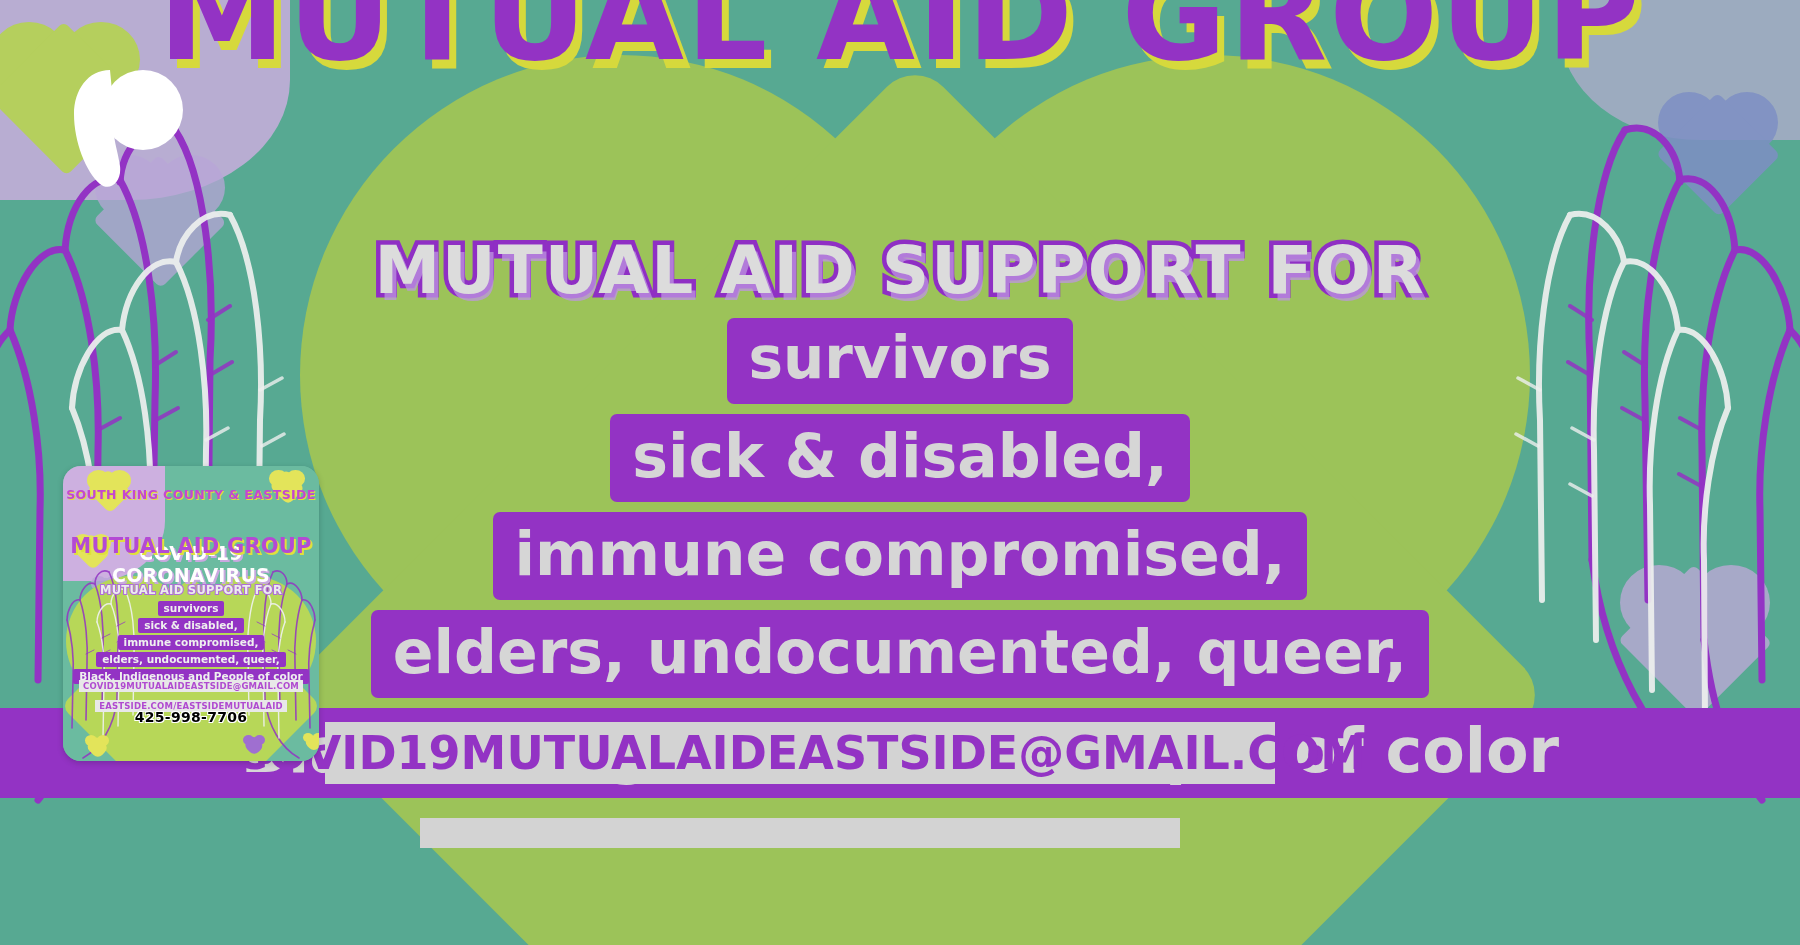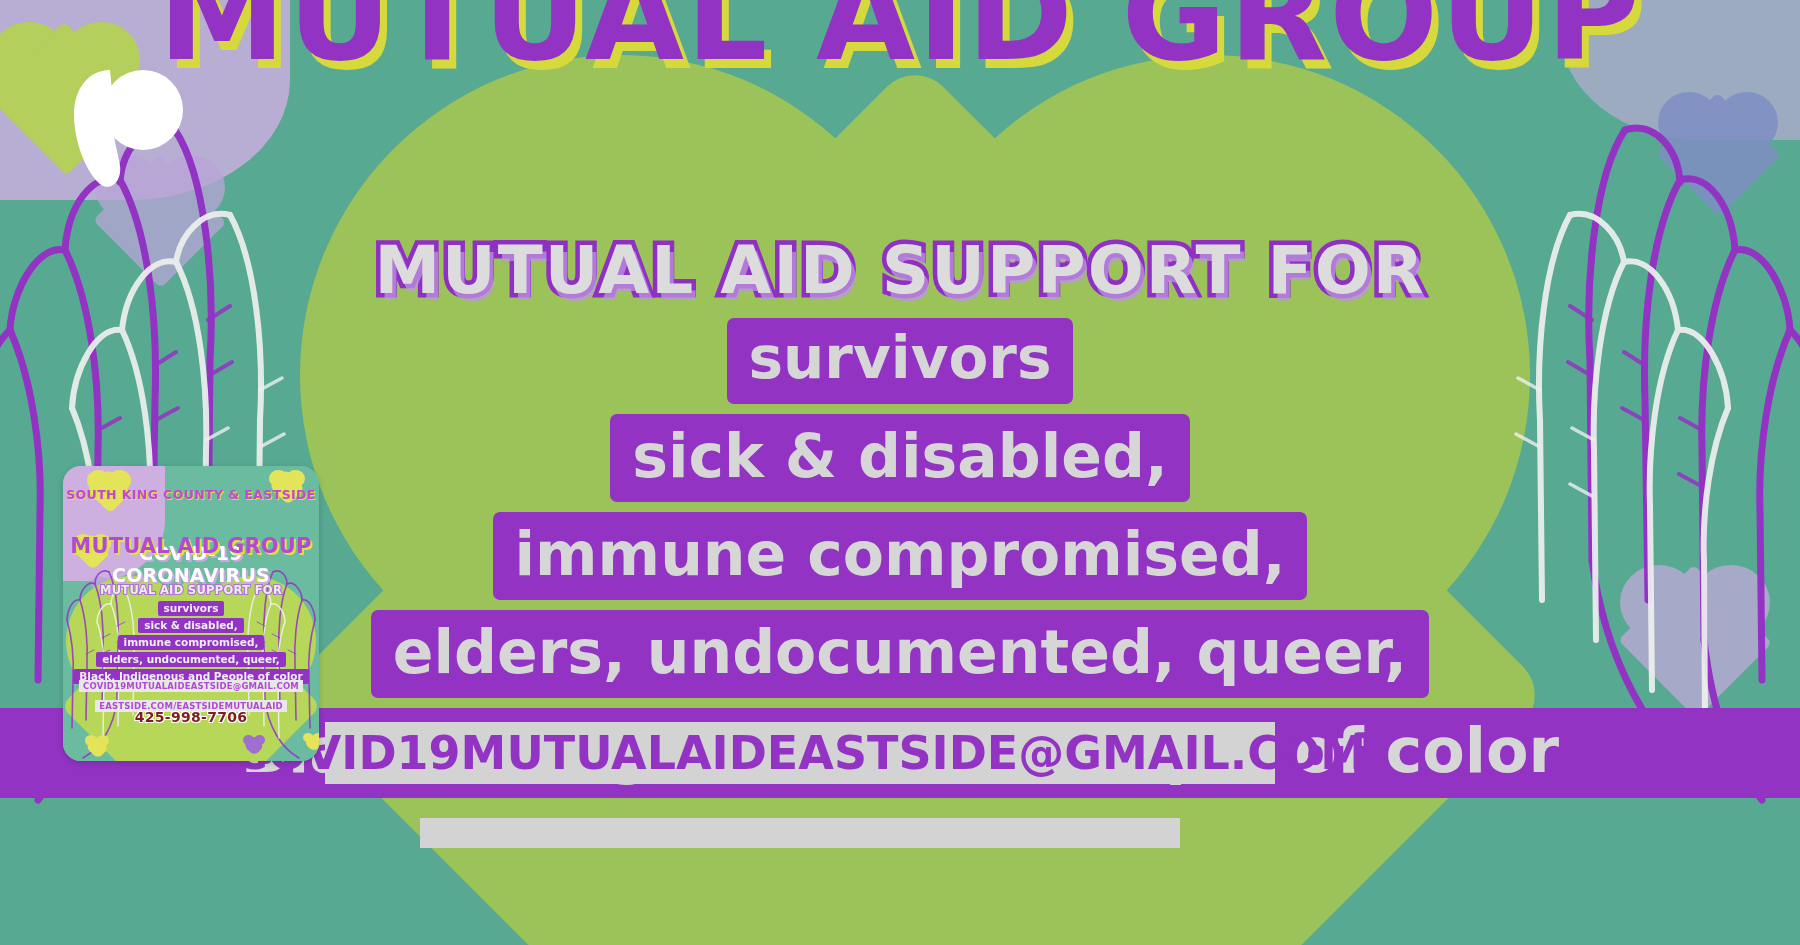--- a/index.html
+++ b/index.html
@@ -237,21 +237,21 @@
   .t-email, .t-url {
     display:inline-block;
     background:#e8e8e8; color:#b04ad0;
     font-size:8.5px; font-weight:bold; letter-spacing:.2px;
     padding:1px 4px; margin-bottom:3px;
     font-family:"DejaVu Sans","Liberation Sans",sans-serif;
   }
   .t-phone {
     position:absolute; left:0; right:0; top:243px;
     font-size:14px; font-weight:bold; letter-spacing:.3px;
-    color:#7f1d1d;
+    color:#000000;
     text-shadow: 1px 1px 0 #ffffff, -1px -1px 0 #ffffff, 1px -1px 0 #ffffff, -1px 1px 0 #ffffff;
     font-family:"DejaVu Sans","Liberation Sans",sans-serif;
   }
   .t-bottom-hearts { position:absolute; left:0; right:0; bottom:2px; height:28px; }
 </style>
 </head>
 <body>
 
 <div id="stage">
 

